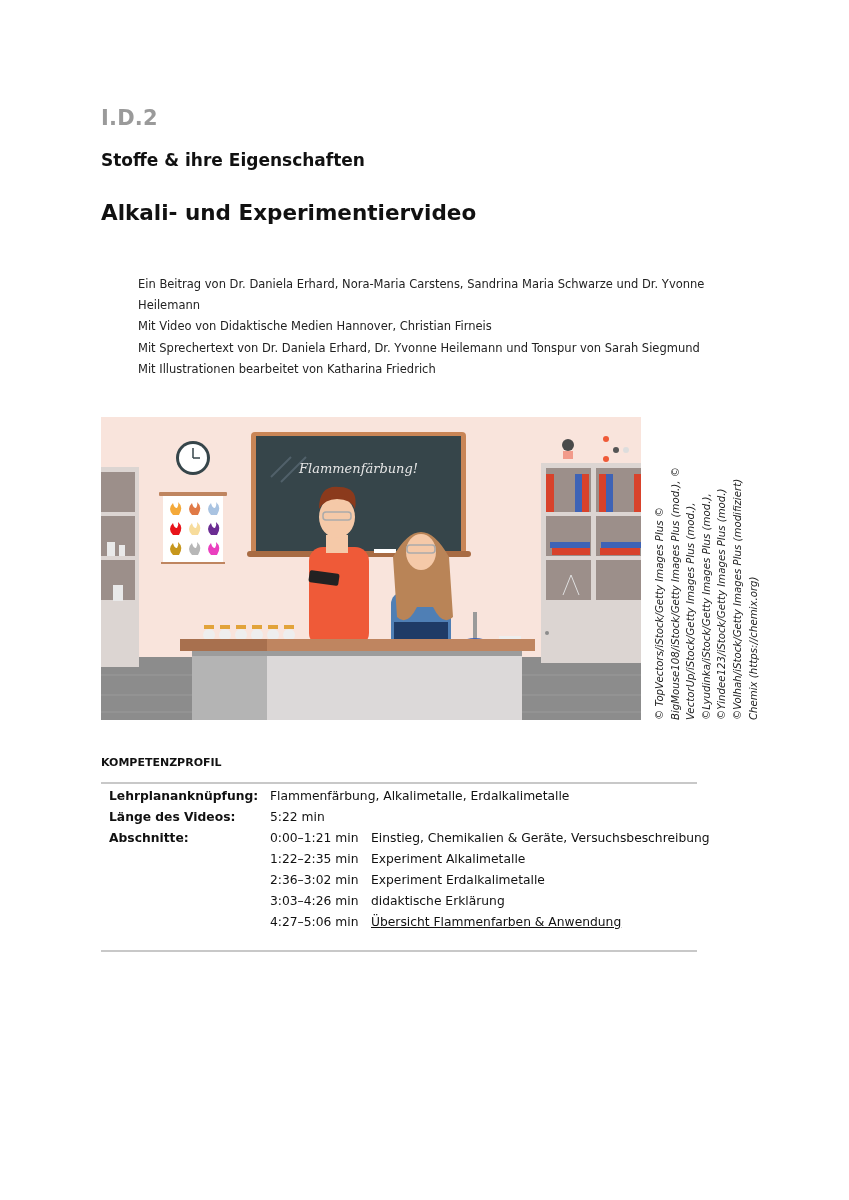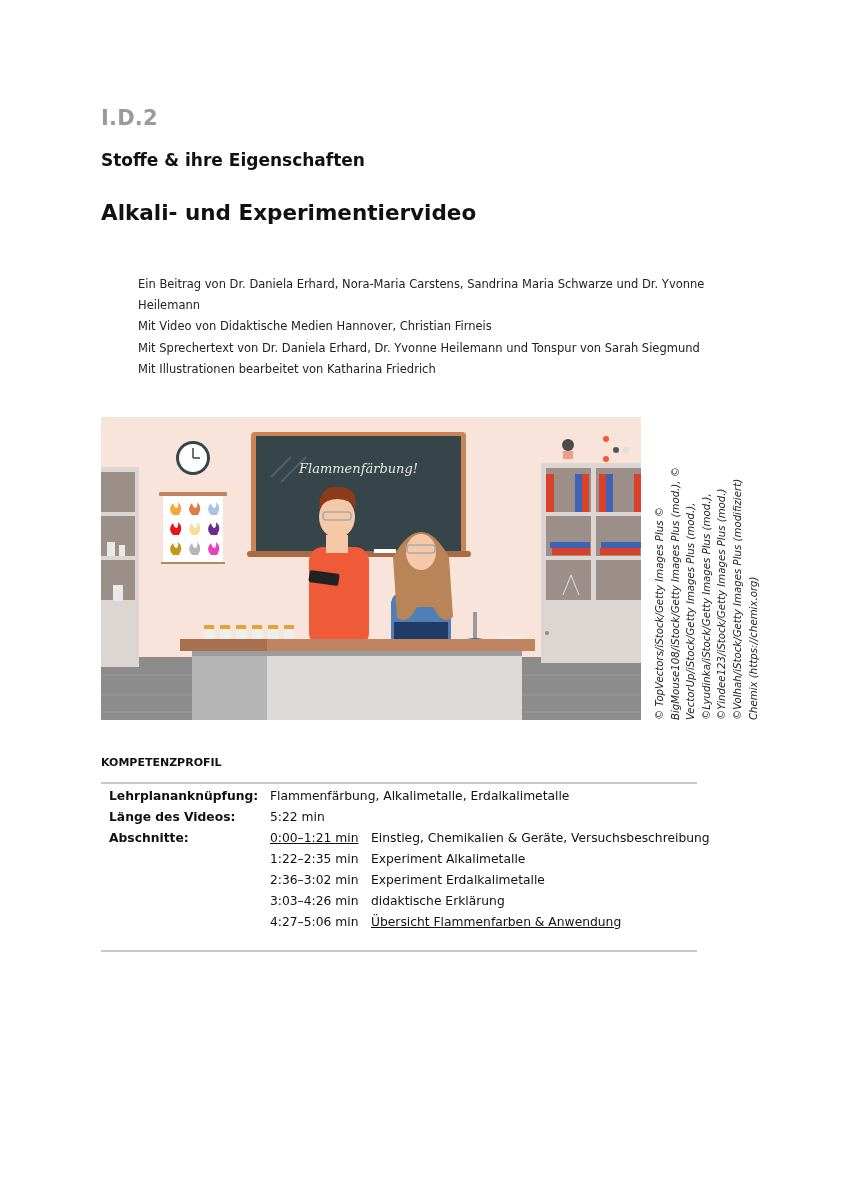--- a/index.html
+++ b/index.html
@@ -198,21 +198,21 @@
   <div class="abs rule" style="left:0; top:0; width:596px;"></div>
 
   <div class="kp-row kp-label" style="top:4px;">Lehrplananknüpfung:</div>
   <div class="kp-row kp-val" style="top:4px;">Flammenfärbung, Alkalimetalle, Erdalkalimetalle</div>
 
   <div class="kp-row kp-label" style="top:25px;">Länge des Videos:</div>
   <div class="kp-row kp-val" style="top:25px;">5:22 min</div>
 
   <div class="kp-row kp-label" style="top:46px;">Abschnitte:</div>
 
-  <div class="kp-row kp-val" style="top:46px;text-decoration:underline;">0:00–1:21 min</div>
+  <div class="kp-row kp-val" style="top:46px;">0:00–1:21 min</div>
   <div class="kp-row kp-desc" style="top:46px;">Einstieg, Chemikalien &amp; Geräte, Versuchsbeschreibung</div>
 
   <div class="kp-row kp-val" style="top:67px;">1:22–2:35 min</div>
   <div class="kp-row kp-desc" style="top:67px;">Experiment Alkalimetalle</div>
 
   <div class="kp-row kp-val" style="top:88px;">2:36–3:02 min</div>
   <div class="kp-row kp-desc" style="top:88px;">Experiment Erdalkalimetalle</div>
 
   <div class="kp-row kp-val" style="top:109px;">3:03–4:26 min</div>
   <div class="kp-row kp-desc" style="top:109px;text-align:center;">didaktische Erklärung</div>

